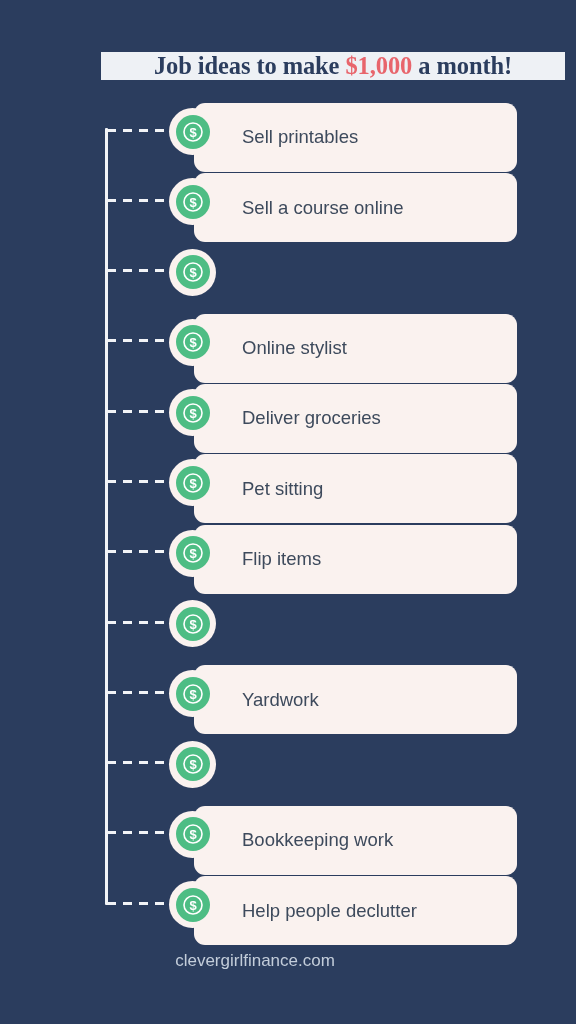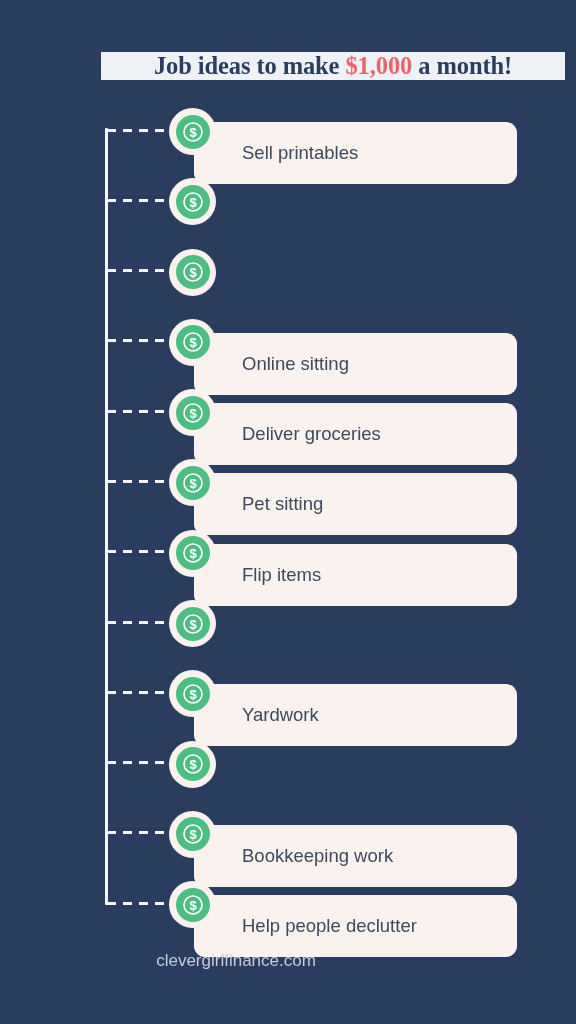--- a/index.html
+++ b/index.html
@@ -105,28 +105,27 @@
       to right,
       #f2f4f7 0px, #f2f4f7 9px,
       rgba(0,0,0,0) 9px, rgba(0,0,0,0) 16px
     );
   }
   .card {
     position: absolute;
     left: 194px;
     top: 3px;
     width: 323px;
-    height: 62px;
+    height: 69px;
     background: #faf2ef;
     border-radius: 11px;
     display: flex;
     align-items: center;
     box-sizing: border-box;
     padding-left: 48px;
-    margin-top: 19px;
   }
   .card-label {
     font-family: "Liberation Sans", sans-serif;
     font-size: 18.5px;
     color: #3d4a5c;
     line-height: 1;
     white-space: nowrap;
   }
   .coin {
     position: absolute;
@@ -153,20 +152,21 @@
     display: block;
   }
 
   
   .footer {
     position: absolute;
     left: 0;
     top: 952px;
     width: 472px;
     text-align: center;
+    padding-left: 19px;
   }
   .footer-text {
     font-family: "Liberation Sans", sans-serif;
     font-size: 17px;
     color: #c3cdda;
     line-height: 1;
   }
 </style>
 </head>
 <body>
@@ -191,46 +191,49 @@
         <svg width="22" height="22" viewBox="0 0 22 22" aria-hidden="true">
           <circle cx="11" cy="11" r="9" fill="none" stroke="#ffffff" stroke-width="1.6"></circle>
           <text x="11" y="15.6" text-anchor="middle" font-family="Liberation Sans, sans-serif" font-size="13" font-weight="bold" fill="#ffffff">$</text>
         </svg>
       </div>
     </div>
   </div>
 
   <div class="row">
     <div class="branch"></div>
-    <div class="coin">
-      <div class="coin-inner">
-        <svg width="22" height="22" viewBox="0 0 22 22" aria-hidden="true">
-          <circle cx="11" cy="11" r="9" fill="none" stroke="#ffffff" stroke-width="1.6"></circle>
-          <text x="11" y="15.6" text-anchor="middle" font-family="Liberation Sans, sans-serif" font-size="13" font-weight="bold" fill="#ffffff">$</text>
-        </svg>
-      </div>
-    </div>
-  </div>
-
-  <div class="row">
-    <div class="branch"></div>
-    <div class="coin">
-      <div class="coin-inner">
-        <svg width="22" height="22" viewBox="0 0 22 22" aria-hidden="true">
-          <circle cx="11" cy="11" r="9" fill="none" stroke="#ffffff" stroke-width="1.6"></circle>
-          <text x="11" y="15.6" text-anchor="middle" font-family="Liberation Sans, sans-serif" font-size="13" font-weight="bold" fill="#ffffff">$</text>
-        </svg>
-      </div>
-    </div>
-  </div>
-
-  <div class="row">
-    <div class="branch"></div>
-    <div class="card">
-      <span class="card-label">Online sitting</span>
+    <div class="card">
+      <span class="card-label">Sell a course online</span>
+    </div>
+    <div class="coin">
+      <div class="coin-inner">
+        <svg width="22" height="22" viewBox="0 0 22 22" aria-hidden="true">
+          <circle cx="11" cy="11" r="9" fill="none" stroke="#ffffff" stroke-width="1.6"></circle>
+          <text x="11" y="15.6" text-anchor="middle" font-family="Liberation Sans, sans-serif" font-size="13" font-weight="bold" fill="#ffffff">$</text>
+        </svg>
+      </div>
+    </div>
+  </div>
+
+  <div class="row">
+    <div class="branch"></div>
+    <div class="coin">
+      <div class="coin-inner">
+        <svg width="22" height="22" viewBox="0 0 22 22" aria-hidden="true">
+          <circle cx="11" cy="11" r="9" fill="none" stroke="#ffffff" stroke-width="1.6"></circle>
+          <text x="11" y="15.6" text-anchor="middle" font-family="Liberation Sans, sans-serif" font-size="13" font-weight="bold" fill="#ffffff">$</text>
+        </svg>
+      </div>
+    </div>
+  </div>
+
+  <div class="row">
+    <div class="branch"></div>
+    <div class="card">
+      <span class="card-label">Online stylist</span>
     </div>
     <div class="coin">
       <div class="coin-inner">
         <svg width="22" height="22" viewBox="0 0 22 22" aria-hidden="true">
           <circle cx="11" cy="11" r="9" fill="none" stroke="#ffffff" stroke-width="1.6"></circle>
           <text x="11" y="15.6" text-anchor="middle" font-family="Liberation Sans, sans-serif" font-size="13" font-weight="bold" fill="#ffffff">$</text>
         </svg>
       </div>
     </div>
   </div>

